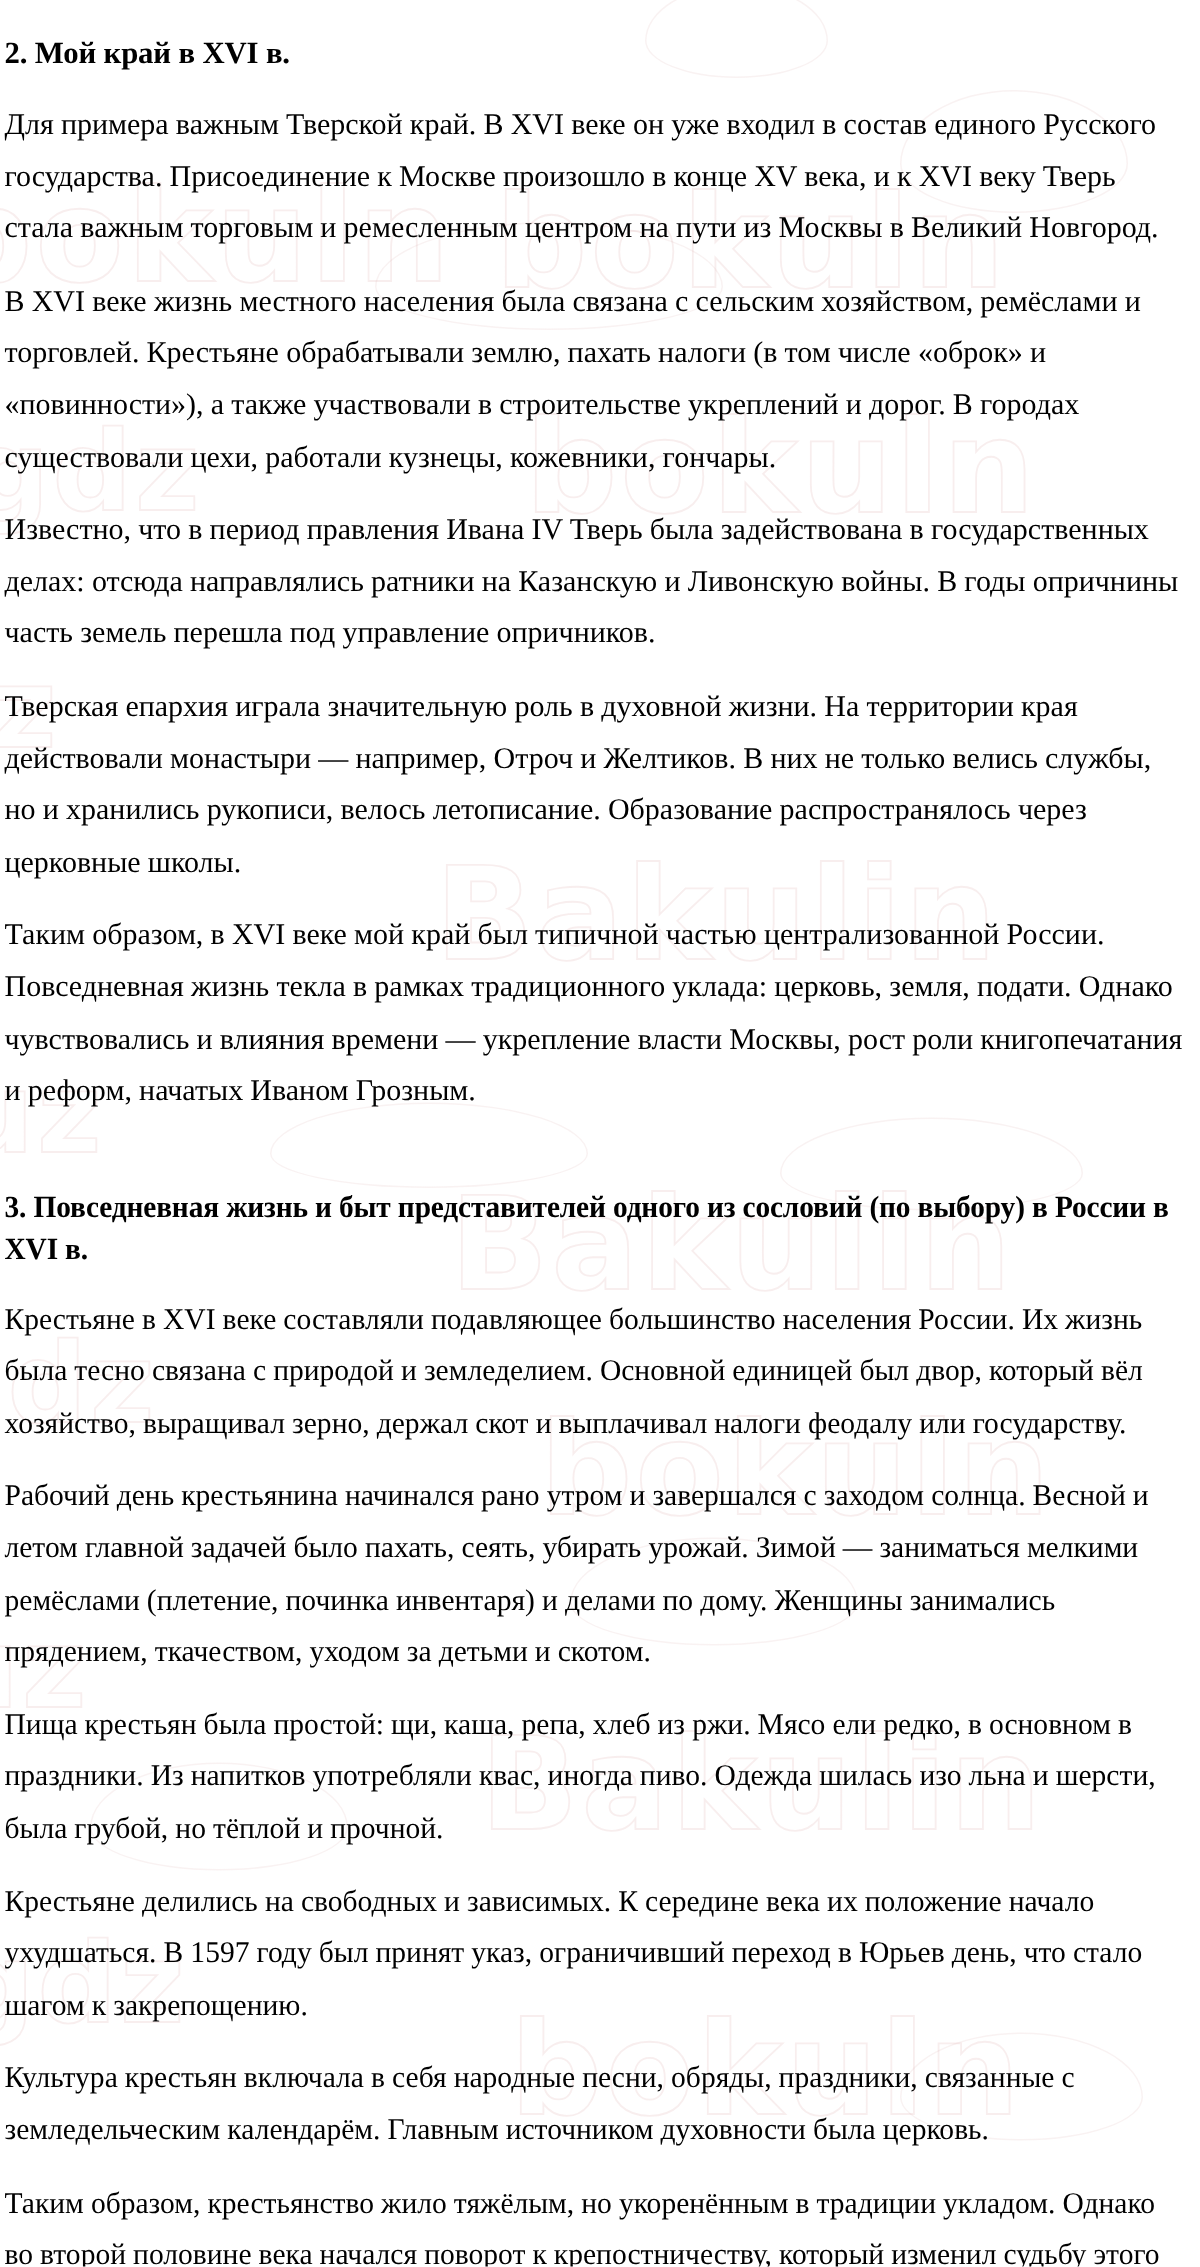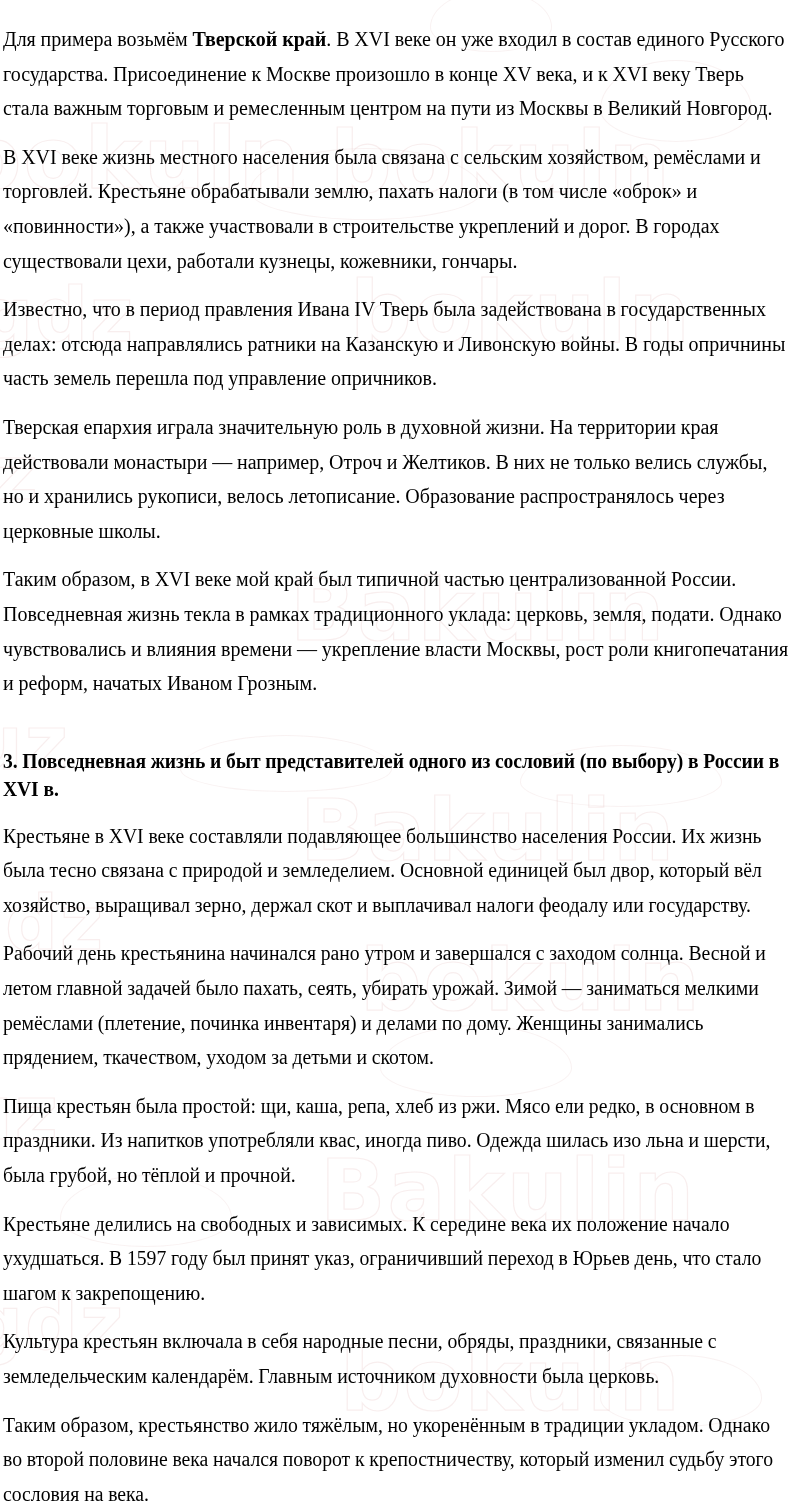--- a/index.html
+++ b/index.html
@@ -74,21 +74,21 @@
     padding: 0;
     text-align: left;
     word-spacing: -0.2px;
   }
   p.para:last-child { margin-bottom: 0; }
   p.para.tight {
     transform: scaleX(0.985);
     transform-origin: left center;
     width: 101.5%;
   }
-  b.em { font-weight: bold; margin-top: 36px; }
+  b.em { font-weight: normal; margin-top: 36px; }
 
   .block-gap { height: 46px; }
 </style>
 </head>
 <body>
 
 <div id="watermark-layer">
   <div class="wm-text wm-row-a" style="left:-40px;  top:108px;">bokuln</div>
   <div class="wm-text wm-row-a" style="left:330px;  top:112px;">bokuln</div>
   <div class="wm-text wm-row-b" style="left:-20px;  top:272px;">gdz</div>
@@ -110,23 +110,24 @@
   <div class="wm-blob" style="left:180px; top:735px;  width:210px; height:55px;"></div>
   <div class="wm-blob" style="left:520px; top:745px;  width:200px; height:60px;"></div>
   <div class="wm-blob" style="left:380px; top:1025px; width:190px; height:70px;"></div>
   <div class="wm-blob" style="left:60px;  top:1175px; width:170px; height:70px;"></div>
   <div class="wm-blob" style="left:600px; top:1355px; width:160px; height:70px;"></div>
 </div>
 
 <div id="doc">
 
   <section>
+    <h2 class="section-heading">2. Мой край в XVI в.</h2>
 
     <p class="para">
-      <span>Для примера возьмём </span><b class="em">Тверской край</b><span>. В XVI веке он уже входил в состав единого Русского государства. Присоединение к Москве произошло в конце XV века, и к XVI веку Тверь стала важным торговым и ремесленным центром на пути из Москвы в Великий Новгород.</span>
+      <span>Для примера важным </span><b class="em">Тверской край</b><span>. В XVI веке он уже входил в состав единого Русского государства. Присоединение к Москве произошло в конце XV века, и к XVI веку Тверь стала важным торговым и ремесленным центром на пути из Москвы в Великий Новгород.</span>
     </p>
 
     <p class="para">В XVI веке жизнь местного населения была связана с сельским хозяйством, ремёслами и торговлей. Крестьяне обрабатывали землю, пахать налоги (в том числе «оброк» и «повинности»), а также участвовали в строительстве укреплений и дорог. В городах существовали цехи, работали кузнецы, кожевники, гончары.</p>
 
     <p class="para">Известно, что в период правления Ивана IV Тверь была задействована в государственных делах: отсюда направлялись ратники на Казанскую и Ливонскую войны. В годы опричнины часть земель перешла под управление опричников.</p>
 
     <p class="para">Тверская епархия играла значительную роль в духовной жизни. На территории края действовали монастыри — например, Отроч и Желтиков. В них не только велись службы, но и хранились рукописи, велось летописание. Образование распространялось через церковные школы.</p>
 
     <p class="para">Таким образом, в XVI веке мой край был типичной частью централизованной России. Повседневная жизнь текла в рамках традиционного уклада: церковь, земля, подати. Однако чувствовались и влияния времени — укрепление власти Москвы, рост роли книгопечатания и реформ, начатых Иваном Грозным.</p>
   </section>

